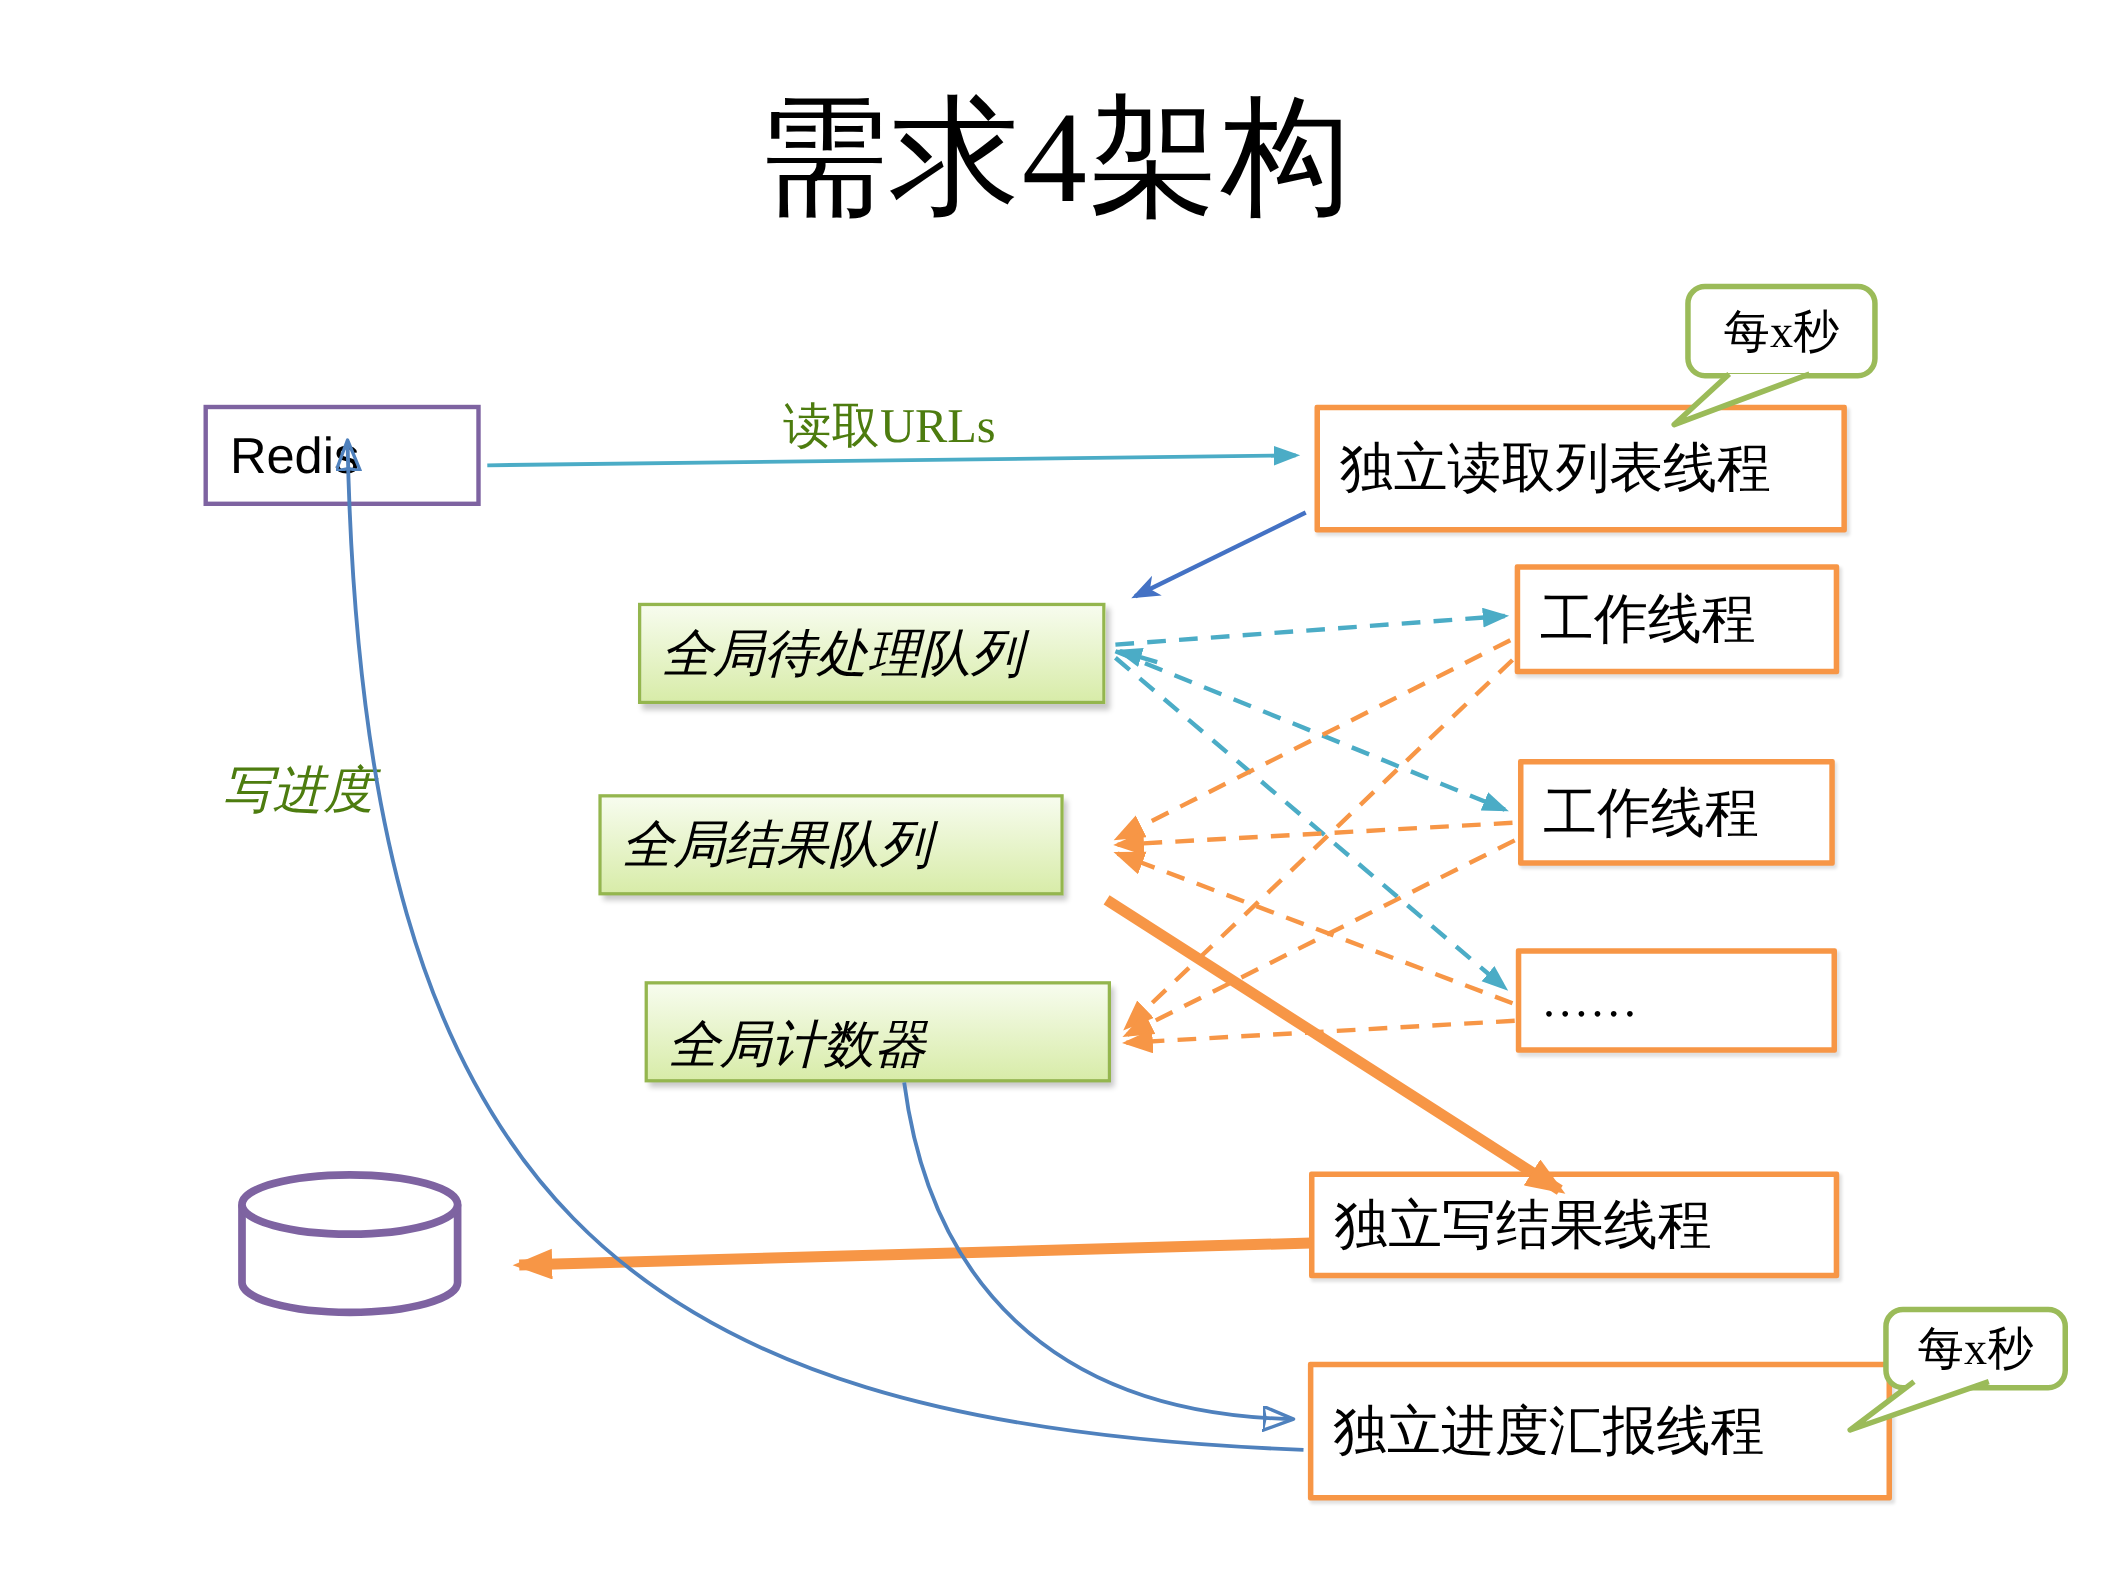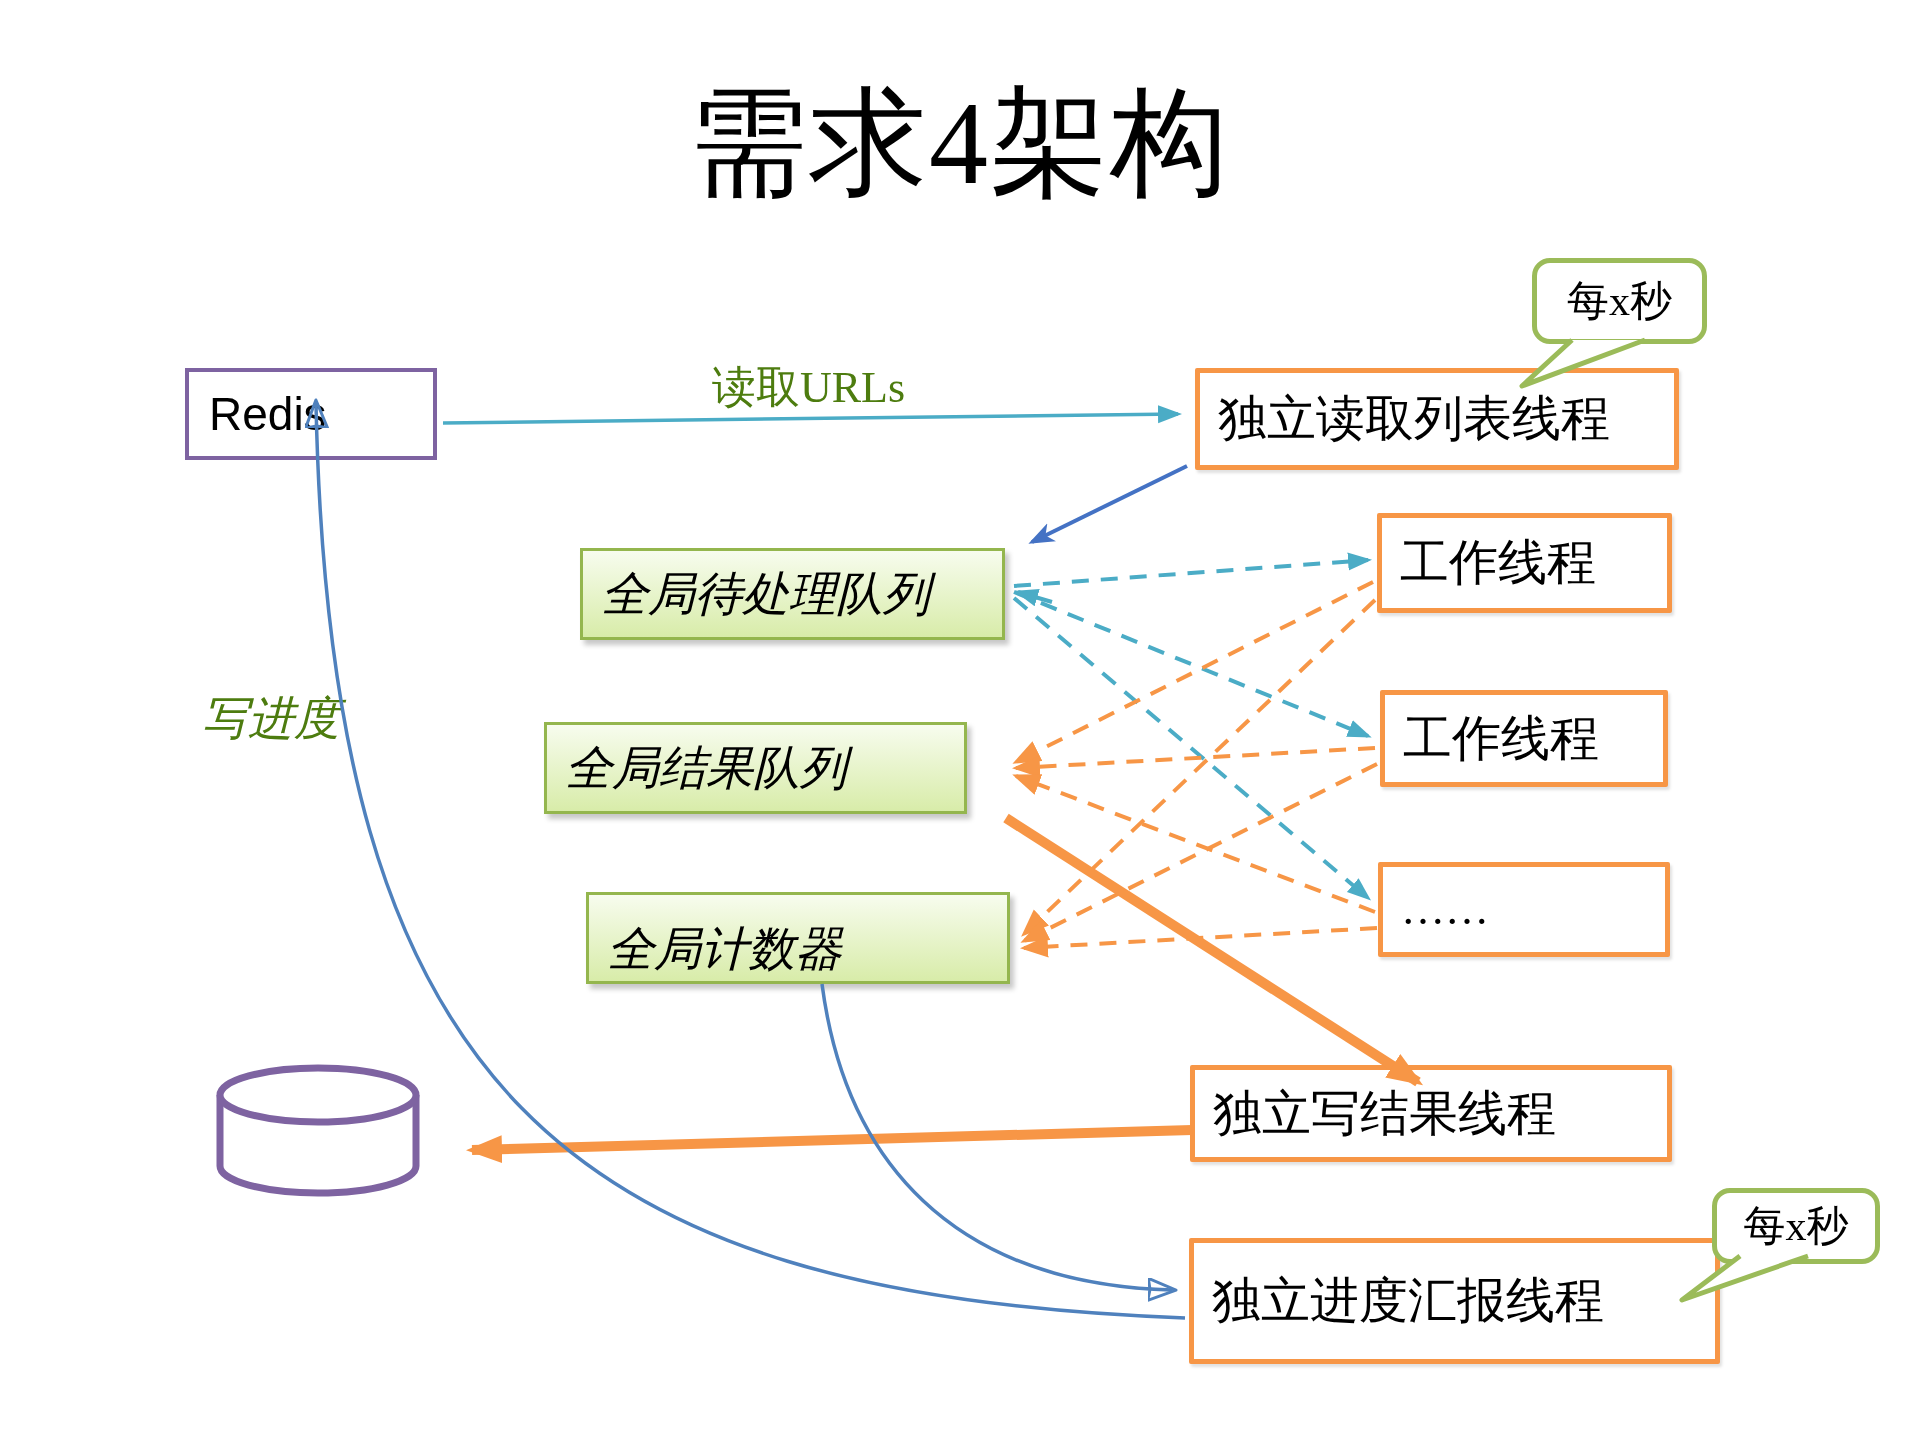--- a/index.html
+++ b/index.html
@@ -23,21 +23,21 @@
 <body>
 
 <div id="canvas">
 
   <div id="title" class="abs">需求4架构</div>
 
   <div class="abs box purple-box" style="left:185px;top:368px;width:252px;height:92px;">
     <span>Redis</span>
   </div>
 
-  <div class="abs box orange-box" style="left:1195px;top:368px;width:484px;height:102px;">
+  <div class="abs box orange-box" style="left:1195px;top:368px;width:484px;height:116px;">
     <span>独立读取列表线程</span>
   </div>
 
   <div class="abs box green-box" style="left:580px;top:548px;width:425px;height:92px;">
     <span>全局待处理队列</span>
   </div>
 
   <div class="abs box green-box" style="left:544px;top:722px;width:423px;height:92px;">
     <span>全局结果队列</span>
   </div>

